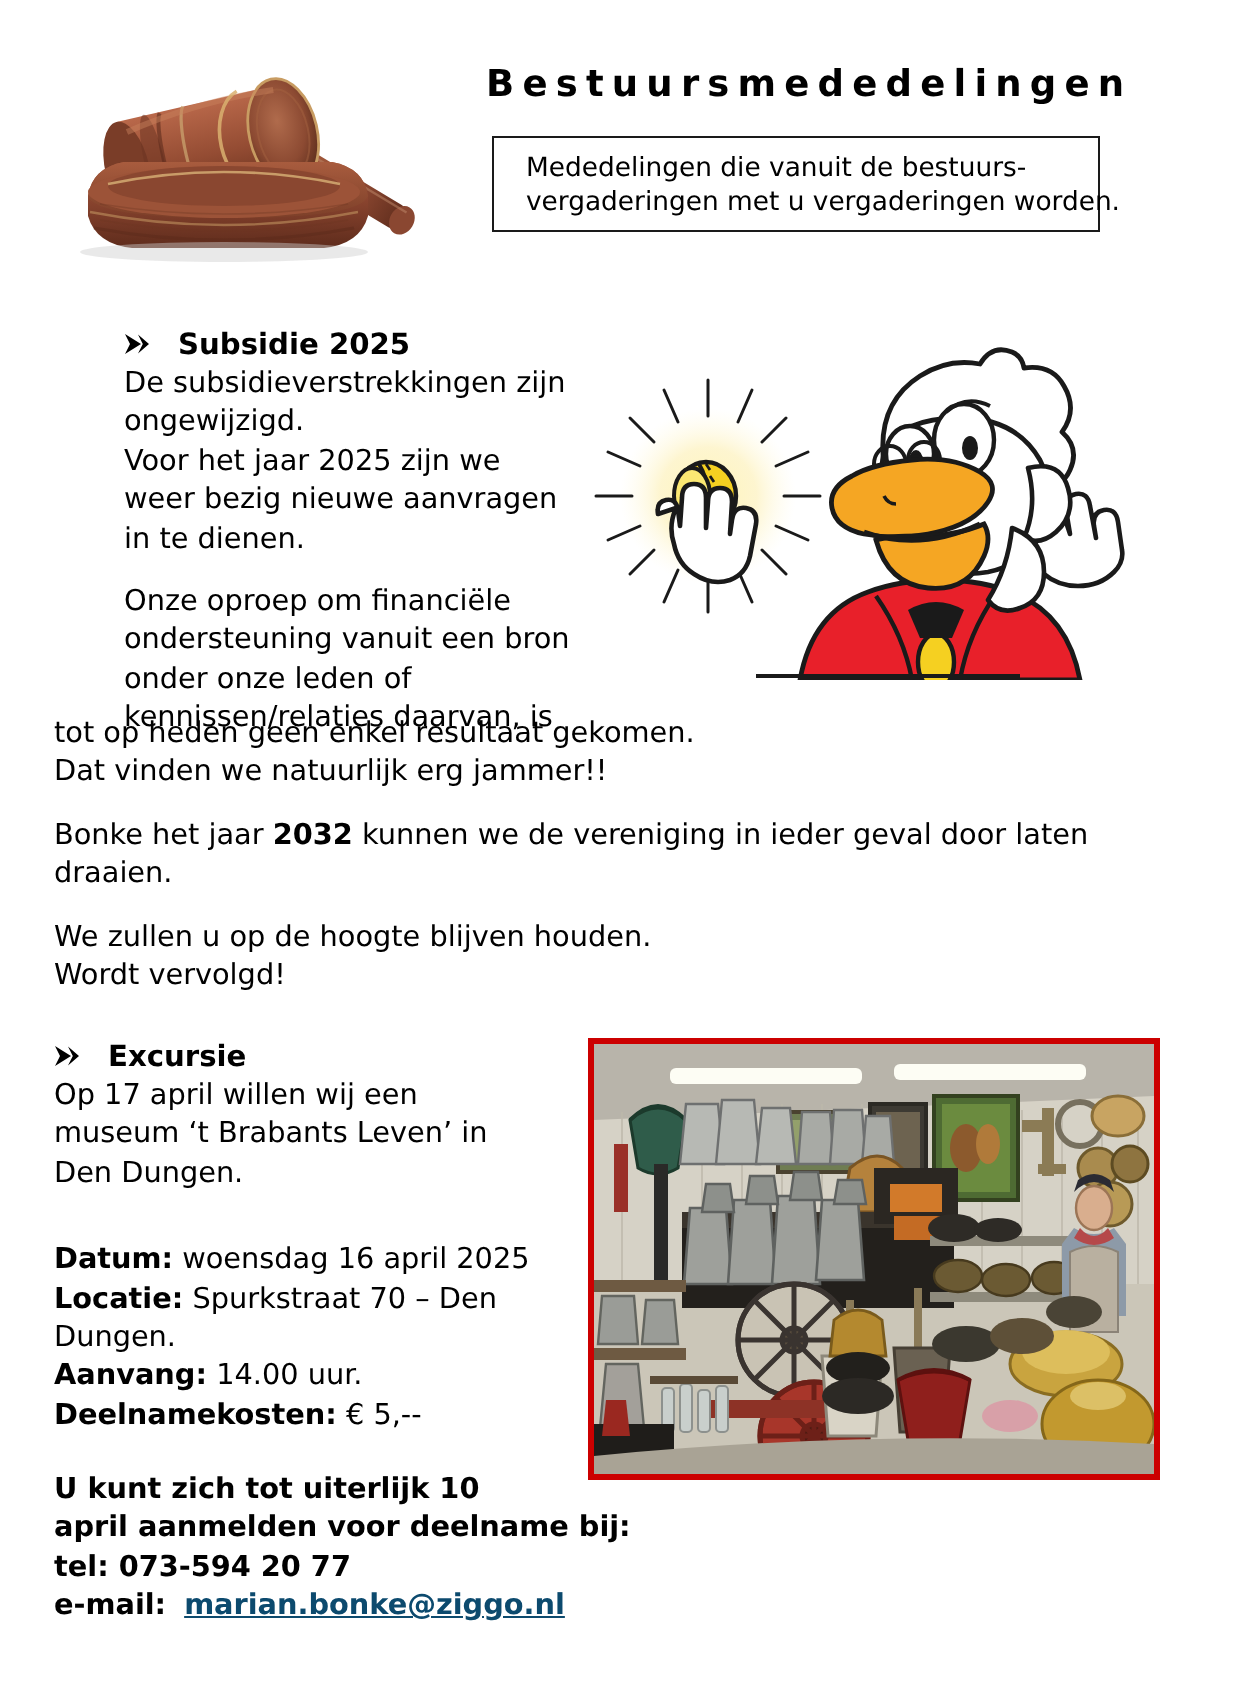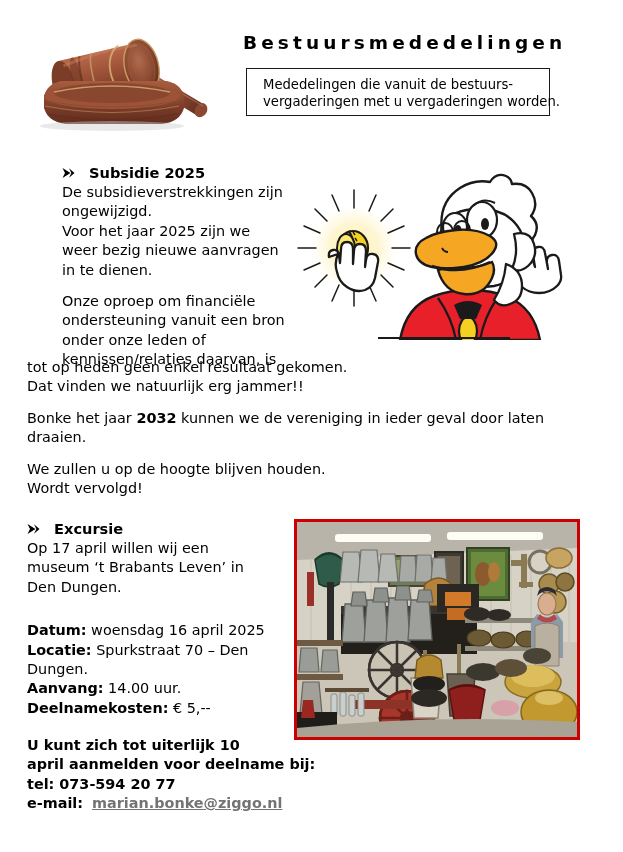--- a/index.html
+++ b/index.html
@@ -125,21 +125,21 @@
   
   .contact {
     position: absolute;
     left: 27px; top: 736px;
     width: 300px;
     font-size: 14.4px;
     line-height: 19.4px;
     font-weight: bold;
   }
   .maillink {
-    color: #737373;
+    color: #0c4a6e;
     text-decoration: underline;
     font-weight: bold;
   }
   .mail-row { white-space: nowrap; }
   .mail-gap { display: inline-block; width: 9px; }
 </style>
 </head>
 <body>
 
 <div class="header">

